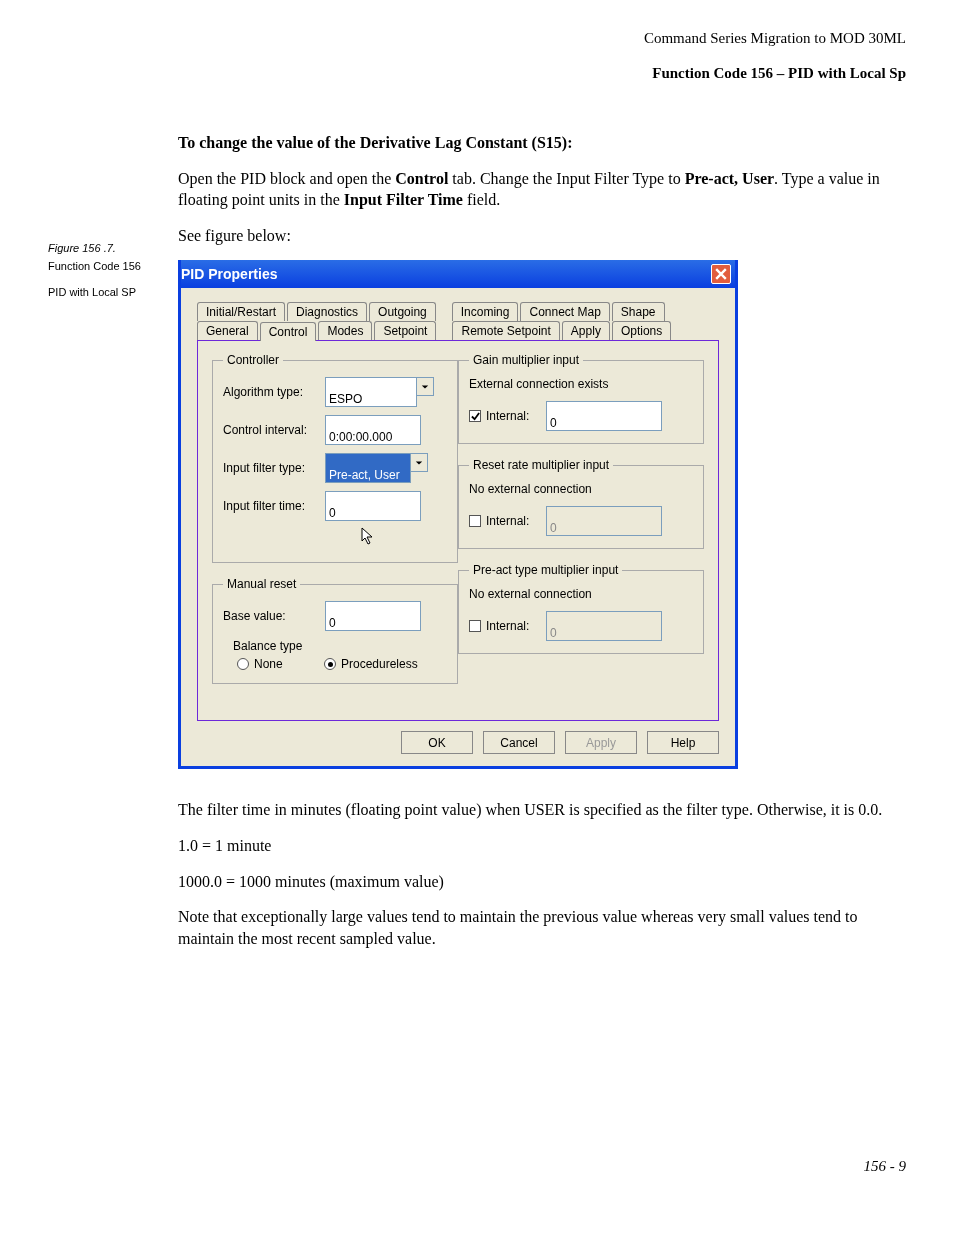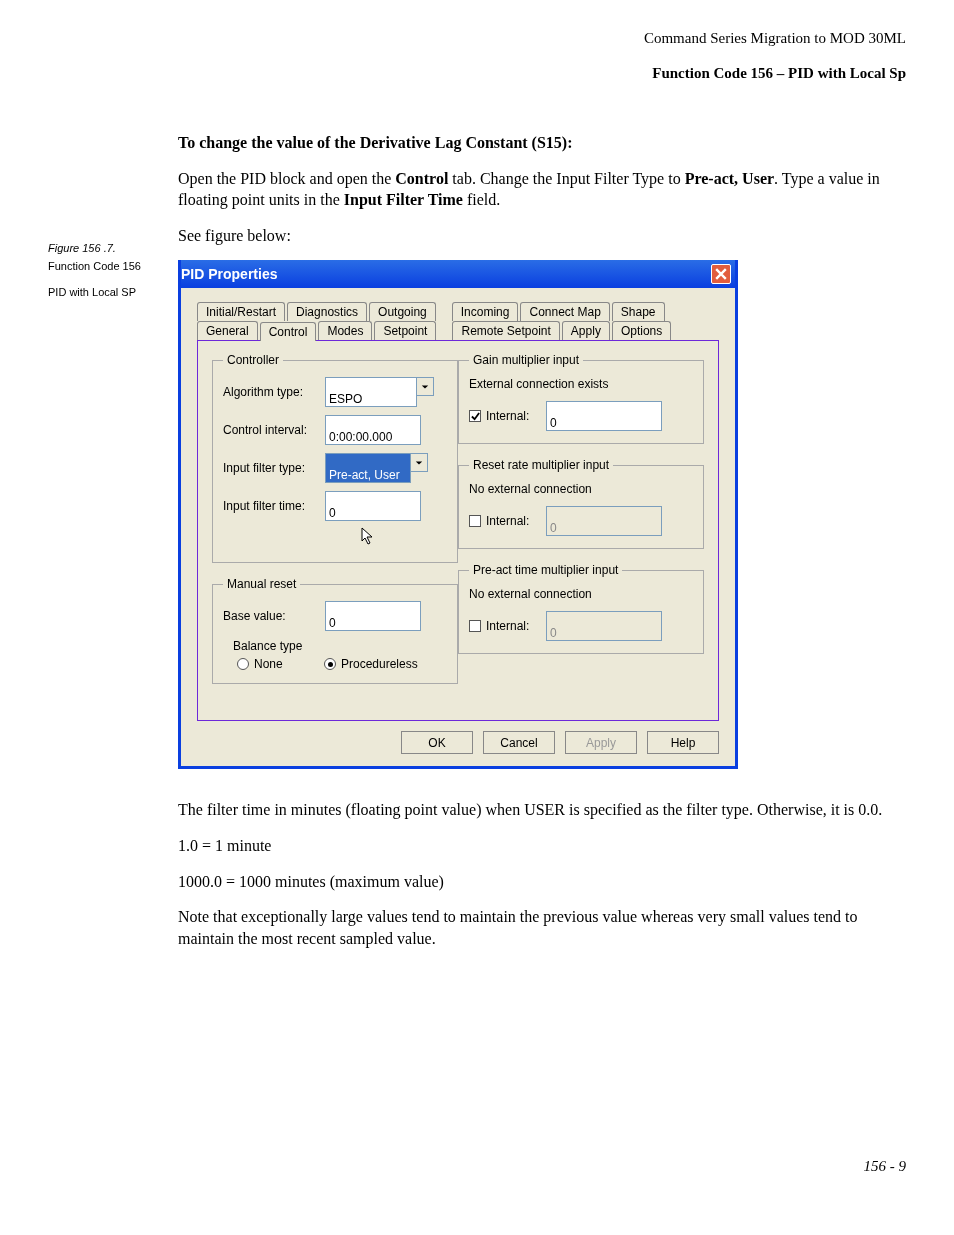--- a/index.html
+++ b/index.html
@@ -282,21 +282,21 @@
               <legend>Reset rate multiplier input</legend>
               <div class="subtext">No external connection</div>
               <div class="row">
                 <span class="chk"></span>
                 <span class="lbl-sm">Internal:</span>
                 <span class="tx wide dis">0</span>
               </div>
             </fieldset>
 
             <fieldset class="grp">
-              <legend>Pre-act time multiplier input</legend>
+              <legend>Pre-act type multiplier input</legend>
               <div class="subtext">No external connection</div>
               <div class="row">
                 <span class="chk"></span>
                 <span class="lbl-sm">Internal:</span>
                 <span class="tx wide dis">0</span>
               </div>
             </fieldset>
           </div>
         </div>
 

